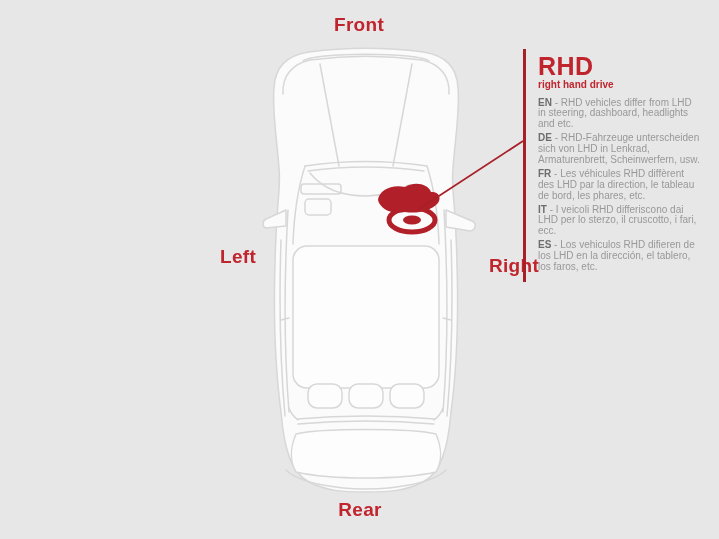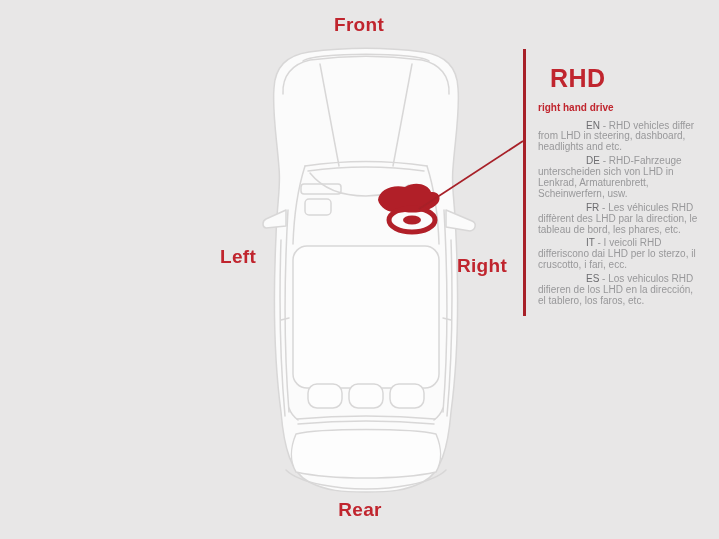--- a/index.html
+++ b/index.html
@@ -15,53 +15,52 @@
     position:absolute;
     transform:translateX(-50%);
     font-weight:bold;
     font-size:19px;
     letter-spacing:.3px;
     color:var(--accent,#c0252e);
     white-space:nowrap;
   }
   .label-front{left:359px;top:14px;}
   .label-left{left:238px;top:246px;}
-  .label-right{left:482px;top:255px;text-align:center;}
+  .label-right{left:514px;top:255px;text-align:center;}
   .label-rear{left:360px;top:499px;}
   .panel{
     position:absolute;
     left:523px;top:49px;
     width:178px;
     border-left:3px solid var(--dark-red,#a72028);
     padding:5px 0 6px 12px;
     box-sizing:border-box;
   }
   .panel h1{
-    margin:12px;
+    margin:0;
     font-size:25px;
     line-height:1;
     letter-spacing:.5px;
     color:var(--accent,#c0252e);
   }
   .panel h2{
     margin:1px 0 7px 0;
     font-size:10px;
     line-height:1.05;
     color:var(--accent,#c0252e);
   }
   .entry{
     margin:0 0 3px 0;
     font-size:10px;
     line-height:1.09;
     color:var(--text-gray,#98989a);
   }
   .entry b{
     color:var(--code-gray,#6d6d70);
-    font-weight:normal;
-    margin-left:48px;
+    font-weight:bold;
   }
 </style>
 </head>
 <body>
 
 <div class="stage" style="--bg: #e8e7e7; --accent: #c0252e; --dark-red: #a72028; --text-gray: #98989a; --code-gray: #6d6d70;">
 
   <svg class="car-svg" width="719" height="539" viewBox="0 0 719 539">
     <g fill="none" stroke="#d8d7d7" stroke-width="1.5" stroke-linecap="round" stroke-linejoin="round">
 

